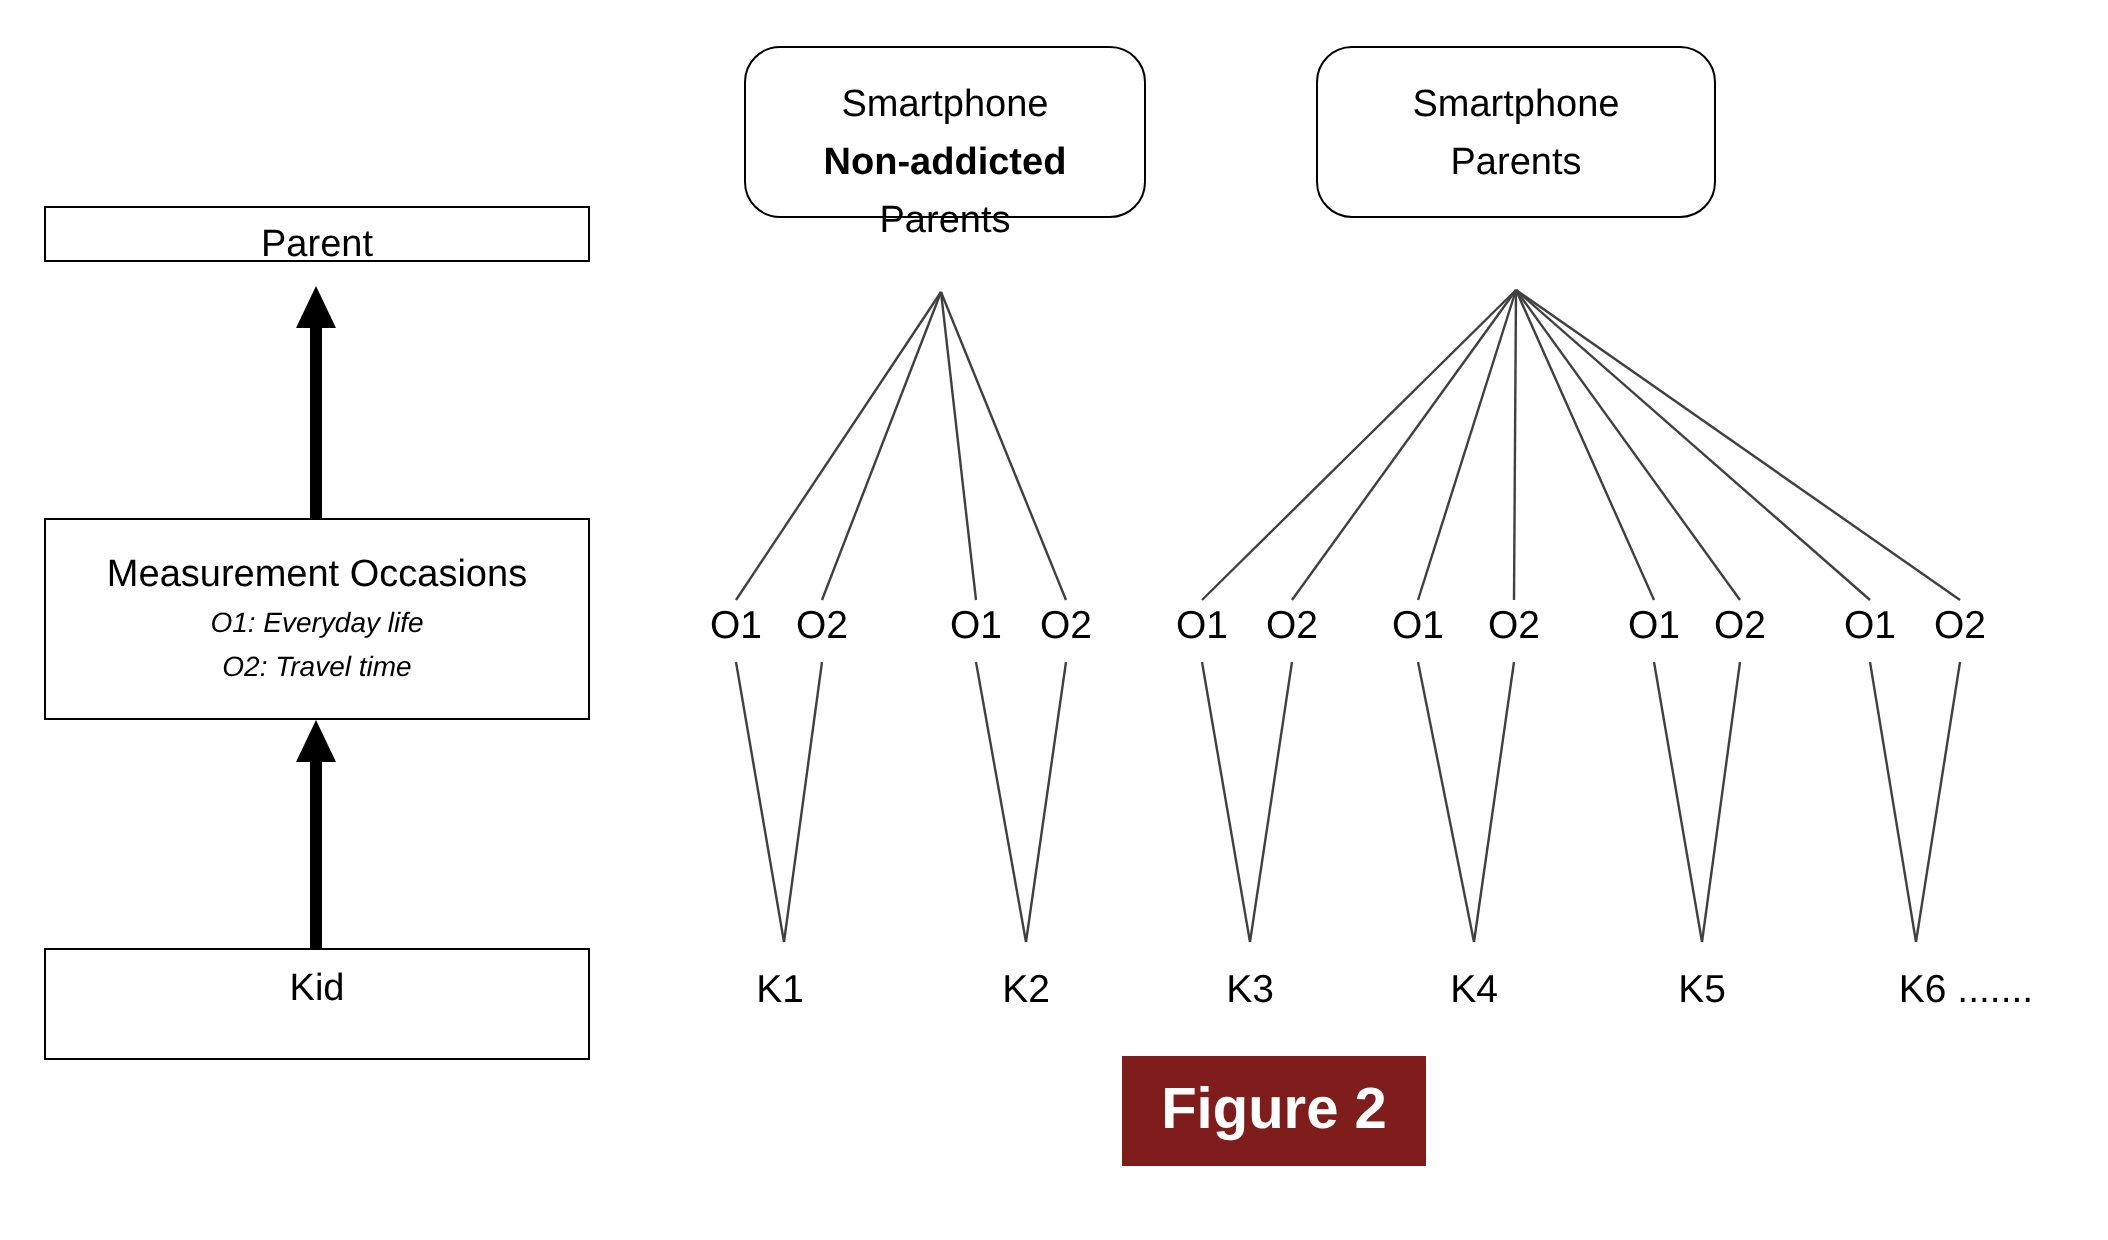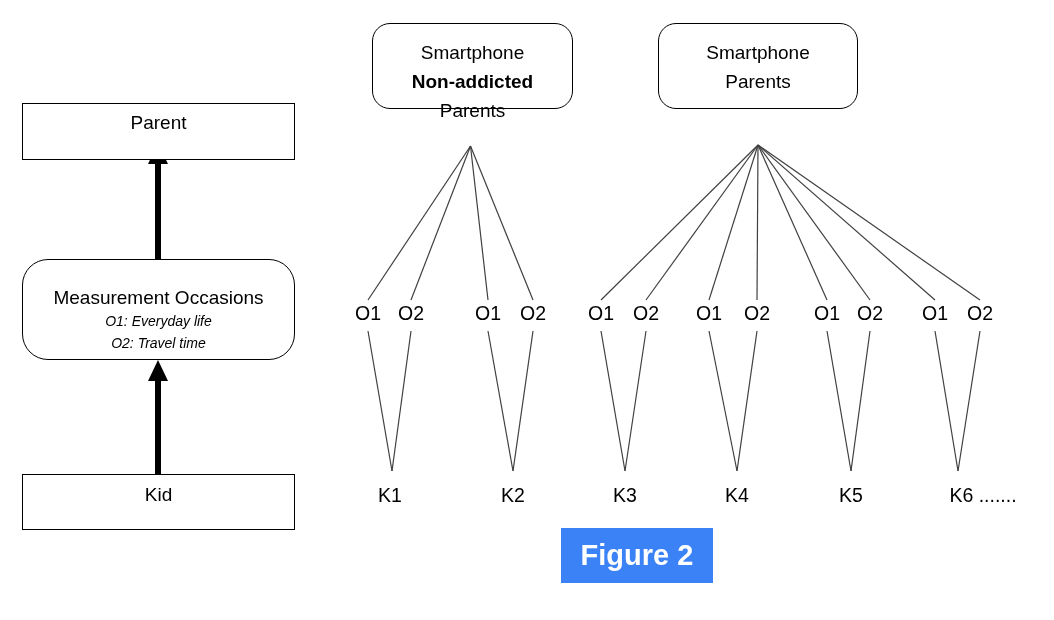--- a/index.html
+++ b/index.html
@@ -22,26 +22,26 @@
 
   
   .rect-box {
     position: absolute;
     left: 22px;
     width: 273px;
     border: 1.5px solid #000;
     background: #fff;
     text-align: center;
   }
-  .parent-box  { top: 103px; height: 57px; }
+  .parent-box  { top: 103px; height: 28px; }
   .parent-box .box-label { line-height: 37px; font-size: 19px; }
   .kid-box     { top: 474px; height: 56px; }
   .kid-box .box-label { line-height: 39px; font-size: 19px; }
 
-  .meas-box    { top: 259px; height: 101px; padding-top: 26px; border-radius: 26px; }
+  .meas-box    { top: 259px; height: 101px; padding-top: 16px; }
   .meas-title  { font-size: 19px; line-height: 24px; }
   .meas-sub    { font-size: 14px; line-height: 22px; font-style: italic; }
 
   
   .group-box {
     position: absolute;
     top: 23px;
     height: 86px;
     border: 1.5px solid #000;
     border-radius: 18px;
@@ -63,21 +63,21 @@
     white-space: nowrap;
   }
   .olabel { top: 302px; }
   .klabel { top: 484px; }
 
   
   .fig-caption {
     position: absolute;
     left: 561px; top: 528px;
     width: 152px; height: 55px;
-    background: #3b82f6;
+    background: #7f1d1d;
     color: #fff;
     font-weight: bold;
     font-size: 29px;
     text-align: center;
     line-height: 55px;
   }
 </style>
 </head>
 <body>
 

